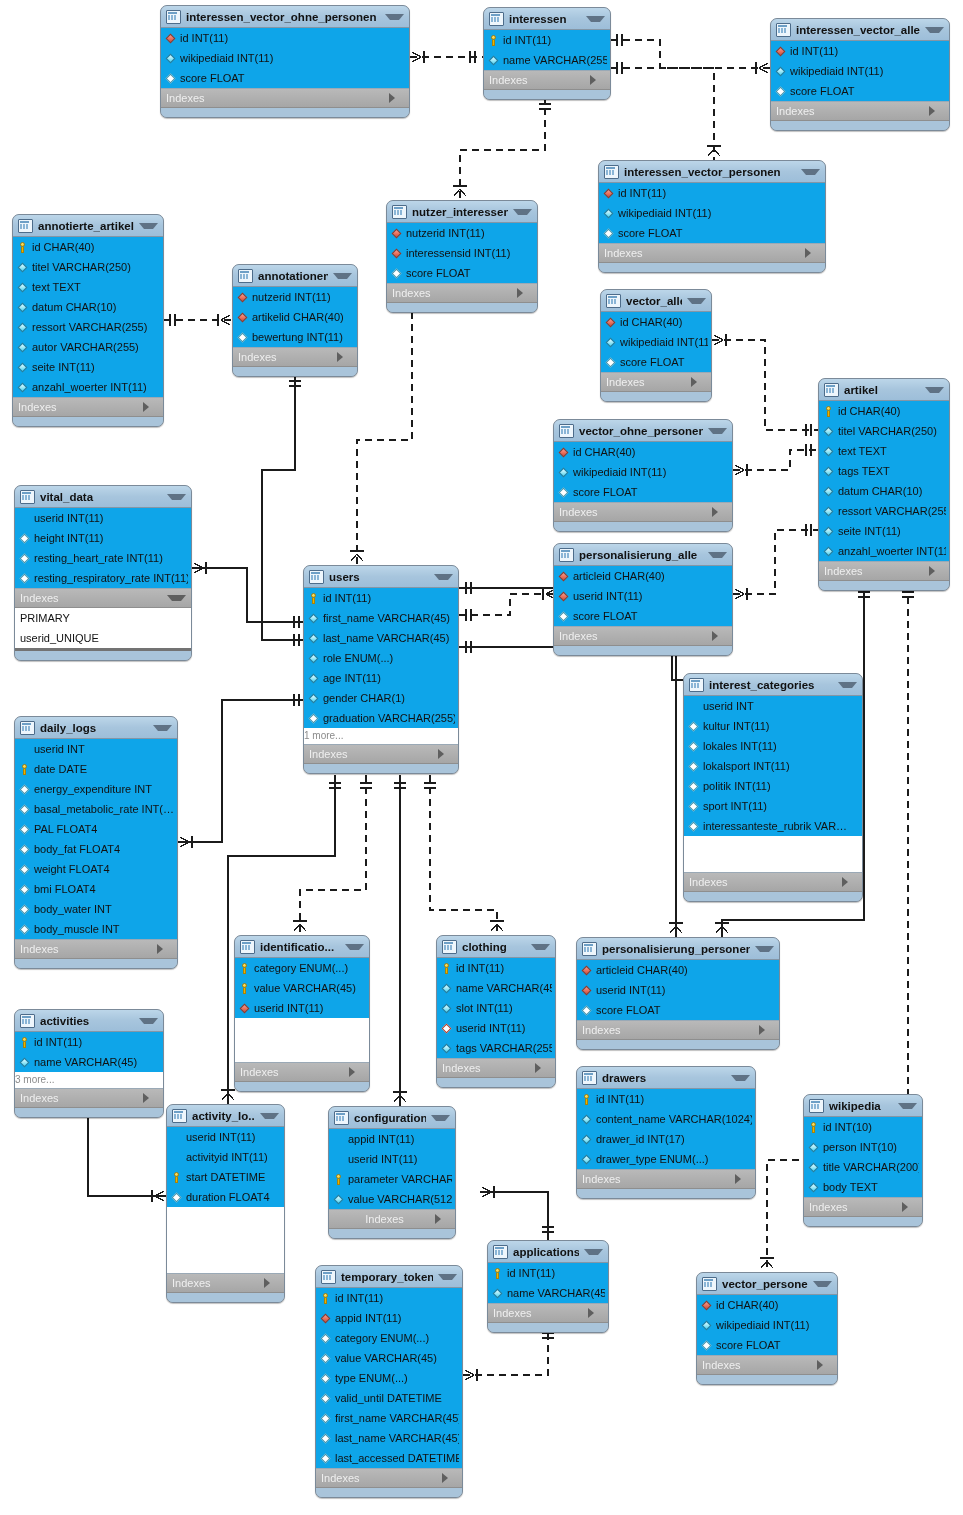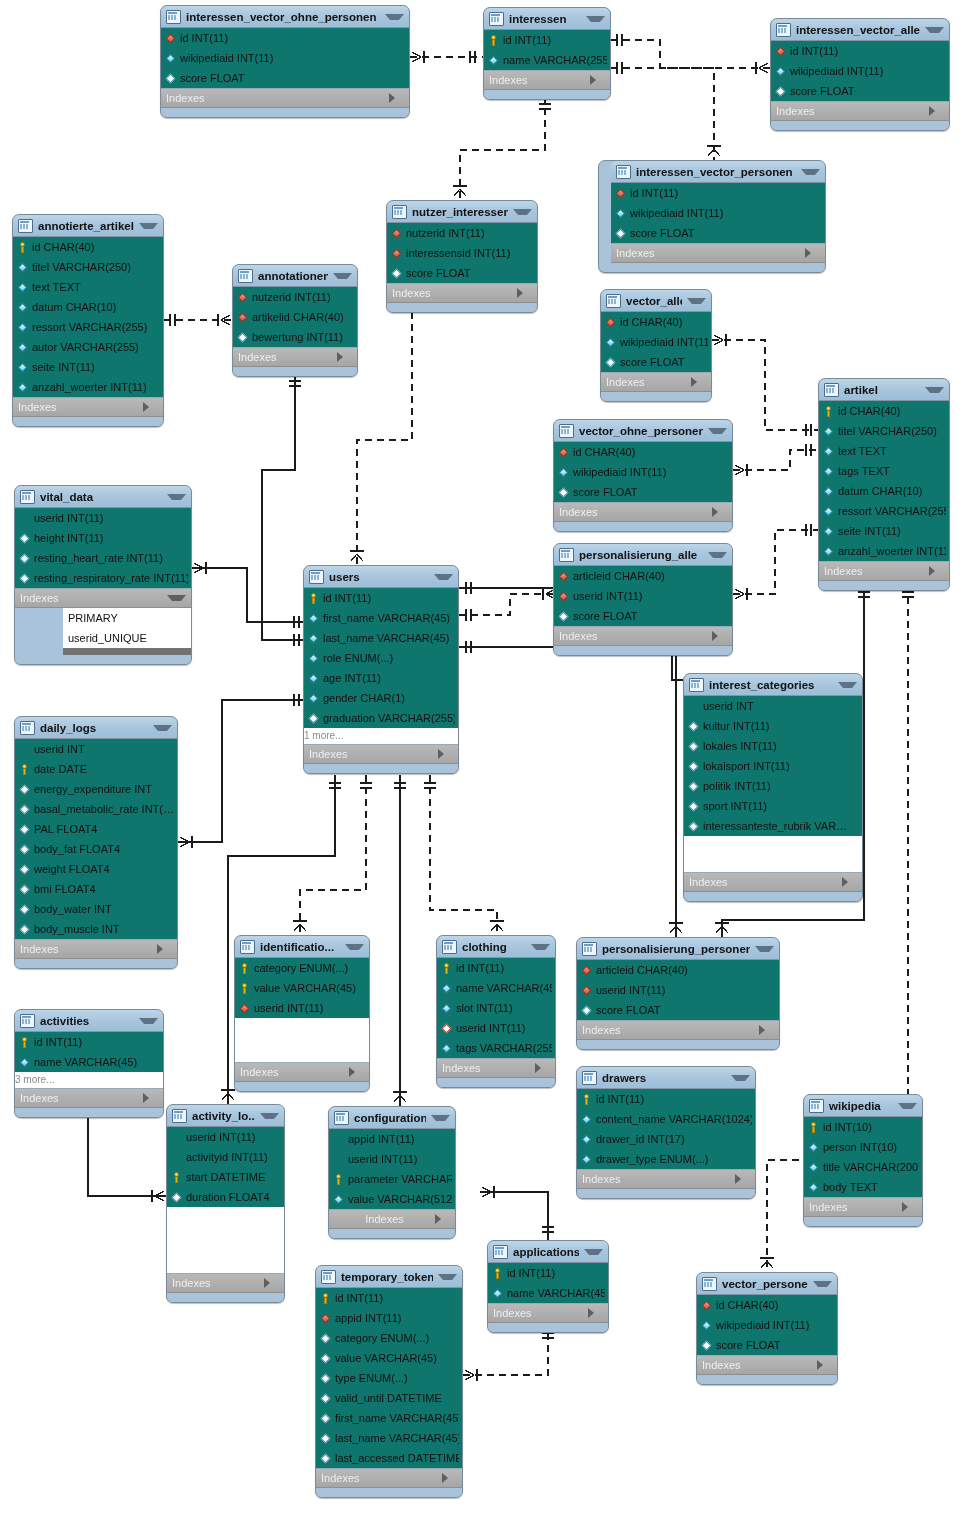--- a/index.html
+++ b/index.html
@@ -12,21 +12,21 @@
   .tbl .hdr{display:flex;align-items:center;gap:5px;height:21px;padding:0 5px;
        background:linear-gradient(to bottom,#bcd6e9 0%,#a7c5dd 50%,#9dbed9 100%);
        border-bottom:1px solid #8496a6;border-radius:6px 6px 0 0;}
   .tbl .hdr .tico{width:13px;height:12px;flex:0 0 13px;border:1px solid #4d6c8a;background:#eef6fc;border-radius:1px;position:relative;}
   .tbl .hdr .tico:before{content:"";position:absolute;left:1px;top:1px;width:9px;height:2px;background:#6d9fc6;}
   .tbl .hdr .tico:after{content:"";position:absolute;left:1px;top:4px;width:9px;height:5px;
        background:repeating-linear-gradient(to right,#8ab5d6 0 2px,#eef6fc 2px 3px);}
   .tbl .hdr .tname{flex:1 1 auto;font-size:11.5px;font-weight:bold;color:#111;white-space:nowrap;overflow:hidden;}
   .tbl .hdr .caret{flex:0 0 9px;width:0;height:0;border-left:5px solid transparent;border-right:5px solid transparent;border-top:6px solid #5f7285;}
 
-  .tbl .cols{background:#0f766e;border-bottom:1px solid #9aa9b6;}
+  .tbl .cols{background:#0ea5e9;border-bottom:1px solid #9aa9b6;}
   .col{display:flex;align-items:center;gap:4px;height:20px;padding:0 3px 0 4px;font-size:11px;color:#111;white-space:nowrap;overflow:hidden;}
   .col .gly{flex:0 0 11px;width:11px;height:11px;position:relative;}
   .col .lbl{overflow:hidden;text-overflow:clip;}
   .more{height:16px;line-height:16px;text-align:left;font-size:10px;color:#8b8b8b;background:#fff;}
   .spacer{background:#fff;}
 
   
   .gly.key{background:none;}
   .gly.key:before{content:"";position:absolute;left:3px;top:0;width:5px;height:5px;border-radius:50%;
       background:radial-gradient(circle at 35% 30%,#ffe680,#e8b400);border:1px solid #a8820a;box-sizing:border-box;}
@@ -41,21 +41,21 @@
   .gly.dhollow:before{content:"";position:absolute;left:2px;top:2px;width:7px;height:7px;background:#fff;border:1px solid #3f93ad;box-sizing:border-box;}
   .gly.dhollowred{transform:rotate(45deg);}
   .gly.dhollowred:before{content:"";position:absolute;left:2px;top:2px;width:7px;height:7px;background:#fff;border:1px solid #b0402c;box-sizing:border-box;}
   .gly.none{background:none;}
 
   .tbl .idx{display:flex;align-items:center;height:18px;padding:0 5px;
       background:linear-gradient(to bottom,#b9b9b9,#a6a6a6);border-bottom:1px solid #8e8e8e;}
   .tbl .idx .itxt{flex:1 1 auto;font-size:11px;color:#efefef;}
   .tbl .idx .iarrow{flex:0 0 9px;width:0;height:0;border-top:5px solid transparent;border-bottom:5px solid transparent;border-left:6px solid #5f5f5f;}
   .tbl .idx.open .iarrow{border:0;width:0;height:0;border-left:5px solid transparent;border-right:5px solid transparent;border-top:6px solid #5f5f5f;}
-  .tbl .idxbody{background:#fff;border-bottom:7px solid #737373;margin-left:48px;}
+  .tbl .idxbody{background:#fff;border-bottom:3px solid #737373;}
   .idxrow{height:20px;line-height:20px;padding:0 5px;font-size:11px;color:#111;}
   .tbl .foot{height:9px;background:#a9c4da;}
 </style>
 </head>
 <body>
 
 <div id="canvas">
 
   <svg id="links">
     <g stroke="#1b1b1b" fill="none" stroke-width="1.2" shape-rendering="crispEdges">
@@ -277,21 +277,21 @@
             <span class="gly dhollow"></span>
             <span class="lbl">score FLOAT</span>
           </div>
         </div>
         <div class="idx">
           <span class="itxt">Indexes</span>
           <span class="iarrow"></span>
         </div>
         <div class="foot"></div>
       </div>
-      <div class="tbl" style="left: 598px; top: 160px; width: 228px; padding-left: 12px;">
+      <div class="tbl" style="left: 598px; top: 160px; width: 228px;">
         <div class="hdr">
           <span class="tico"></span>
           <span class="tname">interessen_vector_personen</span>
           <span class="caret"></span>
         </div>
         <div class="cols">
           <div class="col">
             <span class="gly dred"></span>
             <span class="lbl">id INT(11)</span>
           </div>

